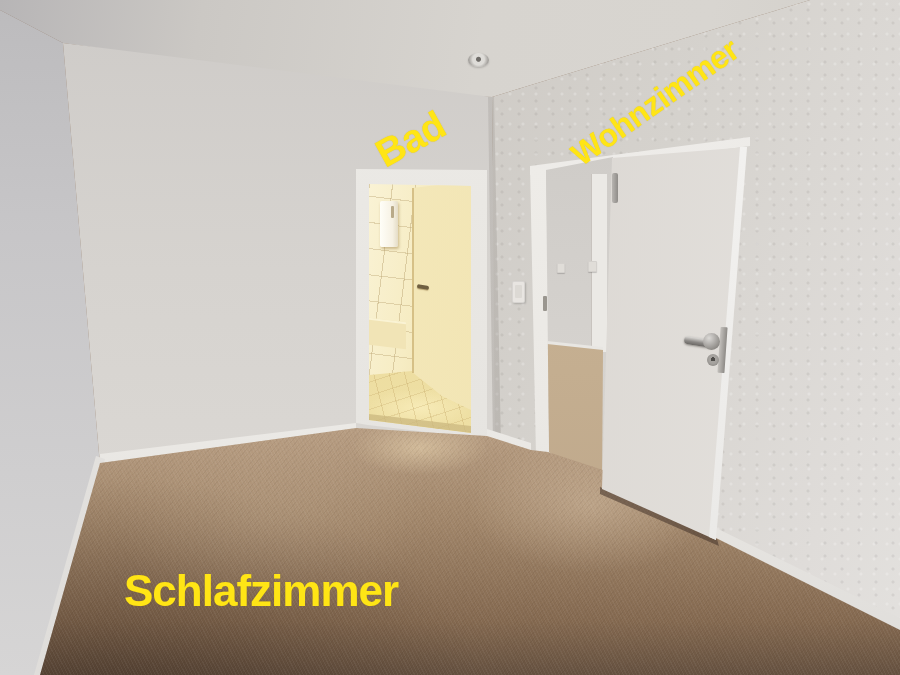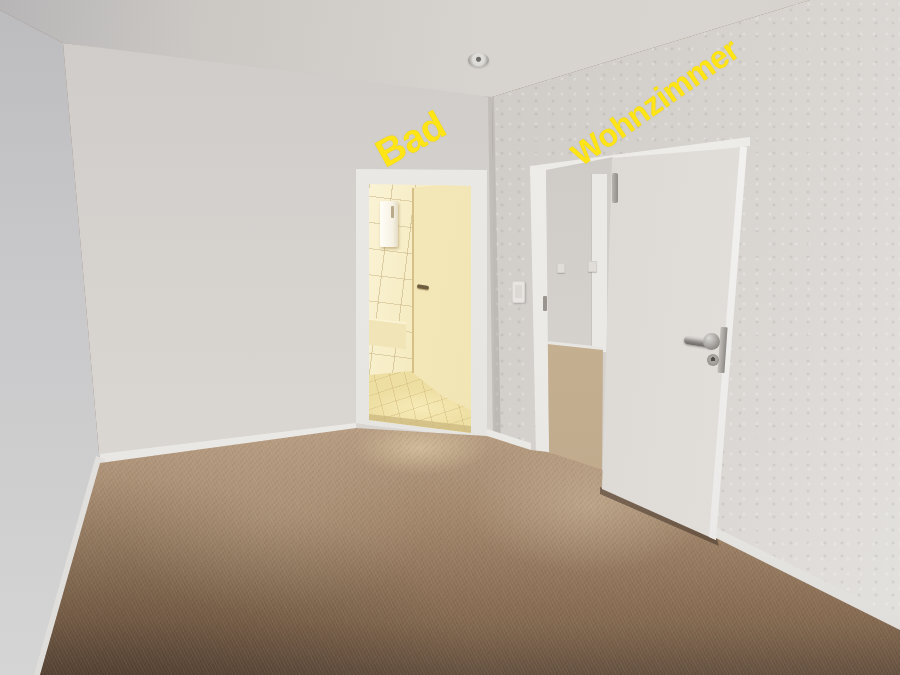--- a/index.html
+++ b/index.html
@@ -221,14 +221,15 @@
   <div class="door-lock-plate"></div>
   <div class="door-hinge"></div>
   <div class="door-handle"></div>
   <div class="door-rose"></div>
   <div class="door-keyhole"></div>
 
   <div class="ceiling-light"></div>
 
   <div class="room-label label-bad">Bad</div>
   <div class="room-label label-wohnzimmer">Wohnzimmer</div>
+  <div class="room-label label-schlafzimmer">Schlafzimmer</div>
 
 </div>
 
 </body></html>

